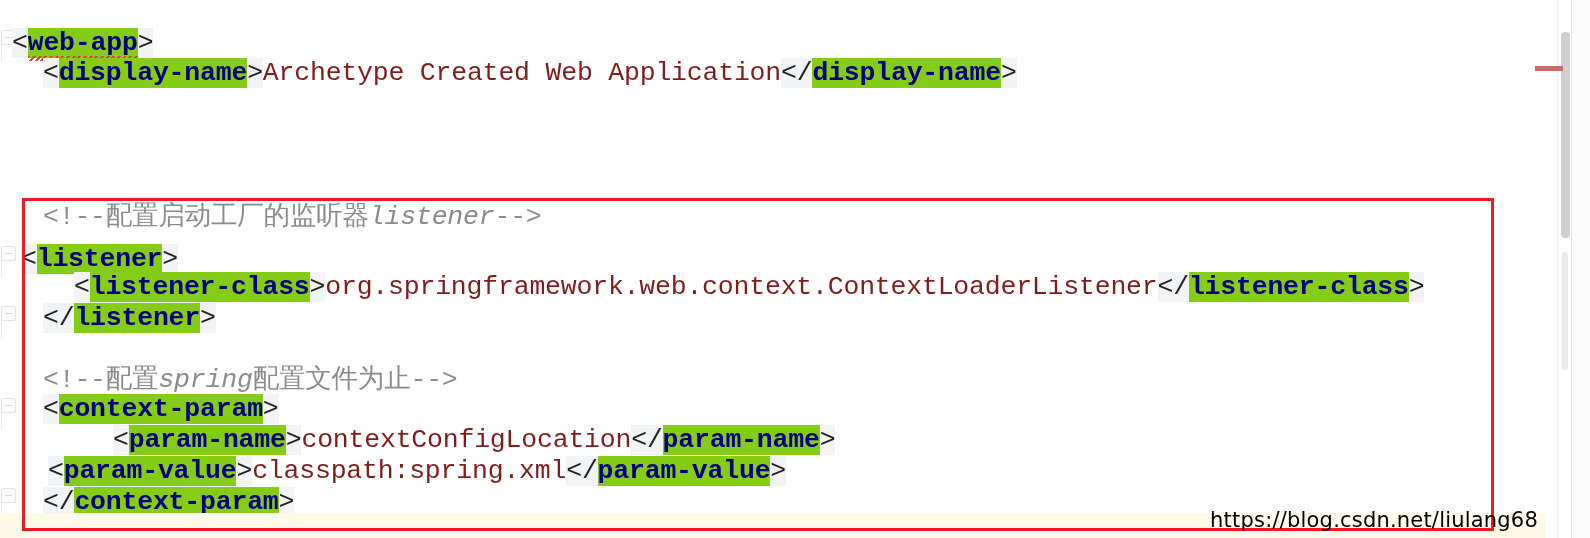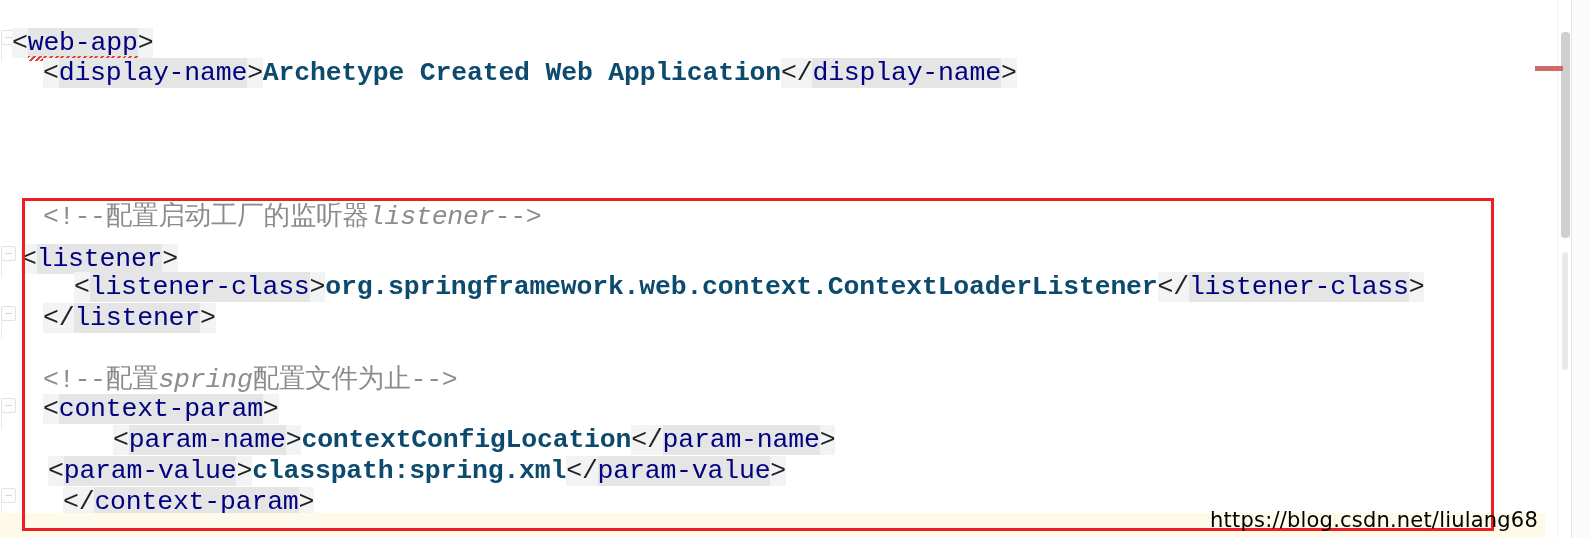--- a/index.html
+++ b/index.html
@@ -65,23 +65,23 @@
     position: absolute;
     left: 0;
     white-space: pre;
     font-size: 26.5px;
     line-height: 30px;
     letter-spacing: -0.2px;
     color: #000000;
   }
 
   
-  .tag      { color: #000080; font-weight: normal; background: #e5e5e5; }
+  .tag      { color: #000080; font-weight: bold; background: #84cc16; }
   .angle    { color: #222222; font-weight: normal; background: #f2f3f5; }
-  .text     { color: #0c4a6e; font-weight: bold; }
+  .text     { color: #7f1d1d; font-weight: normal; }
   .comment  { color: #8c8c8c; font-weight: normal; }
   .comment-cn { font-family: "DejaVu Sans", sans-serif; font-weight: normal; }
   .comment-it { font-style: italic; }
 
   
   .squiggle {
     position: relative;
   }
   .squiggle::after {
     content: "";
@@ -185,21 +185,21 @@
       <div class="code-line" style="top: 28px; padding-left: 12px;"><span class="angle">&lt;</span><span class="tag squiggle">web-app</span><span class="angle">&gt;</span></div>
       <div class="code-line" style="top: 58px; padding-left: 43px;"><span class="angle">&lt;</span><span class="tag">display-name</span><span class="angle">&gt;</span><span class="text">Archetype Created Web Application</span><span class="angle">&lt;/</span><span class="tag">display-name</span><span class="angle">&gt;</span></div>
       <div class="code-line" style="top: 200px; padding-left: 43px;"><span class="comment">&lt;!--</span><span class="comment comment-cn">配置启动工厂的监听器</span><span class="comment comment-it">listener</span><span class="comment">--&gt;</span></div>
       <div class="code-line" style="top: 244px; padding-left: 21px;"><span class="angle">&lt;</span><span class="tag">listener</span><span class="angle">&gt;</span></div>
       <div class="code-line" style="top: 272px; padding-left: 74px;"><span class="angle">&lt;</span><span class="tag">listener-class</span><span class="angle">&gt;</span><span class="text">org.springframework.web.context.ContextLoaderListener</span><span class="angle">&lt;/</span><span class="tag">listener-class</span><span class="angle">&gt;</span></div>
       <div class="code-line" style="top: 303px; padding-left: 43px;"><span class="angle">&lt;/</span><span class="tag">listener</span><span class="angle">&gt;</span></div>
       <div class="code-line" style="top: 363px; padding-left: 43px;"><span class="comment">&lt;!--</span><span class="comment comment-cn">配置</span><span class="comment comment-it">spring</span><span class="comment comment-cn">配置文件为止</span><span class="comment">--&gt;</span></div>
       <div class="code-line" style="top: 394px; padding-left: 43px;"><span class="angle">&lt;</span><span class="tag">context-param</span><span class="angle">&gt;</span></div>
       <div class="code-line" style="top: 425px; padding-left: 74px; margin-left: 39px;"><span class="angle">&lt;</span><span class="tag">param-name</span><span class="angle">&gt;</span><span class="text">contextConfigLocation</span><span class="angle">&lt;/</span><span class="tag">param-name</span><span class="angle">&gt;</span></div>
       <div class="code-line" style="top: 456px; padding-left: 48px;"><span class="angle">&lt;</span><span class="tag">param-value</span><span class="angle">&gt;</span><span class="text">classpath:spring.xml</span><span class="angle">&lt;/</span><span class="tag">param-value</span><span class="angle">&gt;</span></div>
-      <div class="code-line" style="top: 487px; padding-left: 63px;"><span class="angle">&lt;/</span><span class="tag">context-param</span><span class="angle">&gt;</span></div>
+      <div class="code-line" style="top: 487px; padding-left: 43px;"><span class="angle">&lt;/</span><span class="tag">context-param</span><span class="angle">&gt;</span></div>
     </div>
 
   <div id="current-line"></div>
 
   <div id="annotation-box"></div>
 
   <div id="watermark">https://blog.csdn.net/liulang68</div>
 
   <div id="scroll-track">
     <div id="scroll-thumb"></div>

